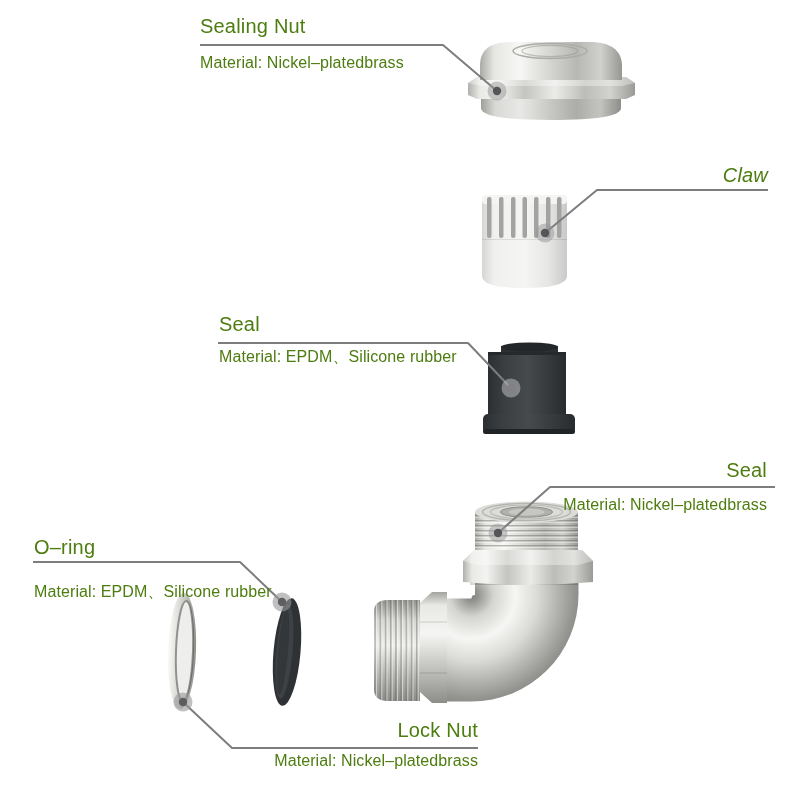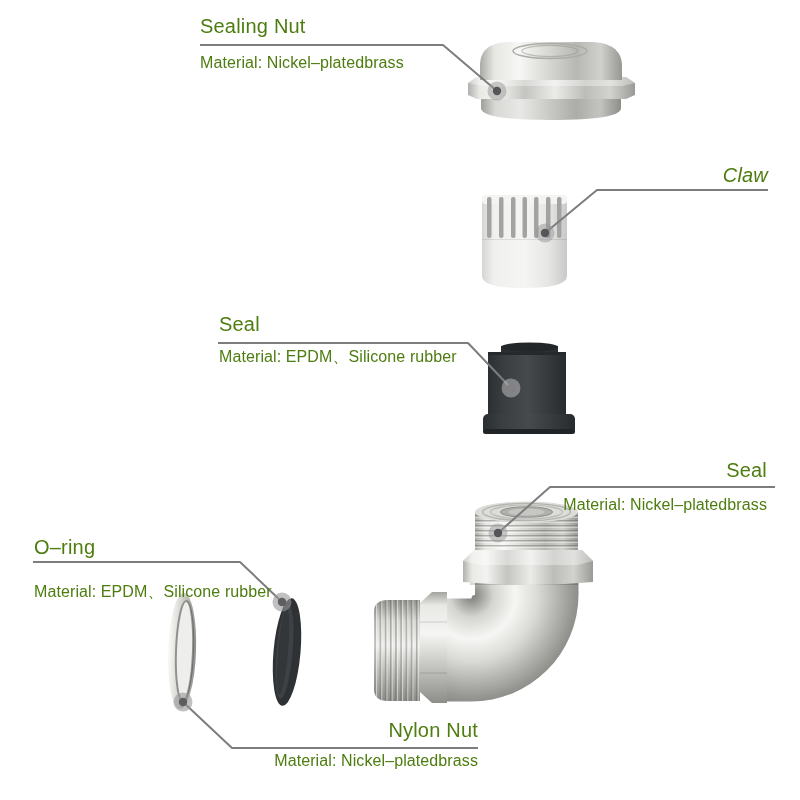--- a/index.html
+++ b/index.html
@@ -227,15 +227,15 @@
   <div class="part-title">Seal</div>
   <div class="part-material">Material: Nickel–platedbrass</div>
 </div>
 
 <div class="label g5">
   <div class="part-title">O–ring</div>
   <div class="part-material">Material: EPDM、Silicone rubber</div>
 </div>
 
 <div class="label right g6">
-  <div class="part-title">Nylon Nut</div>
+  <div class="part-title">Lock Nut</div>
   <div class="part-material">Material: Nickel–platedbrass</div>
 </div>
 
 </body></html>

